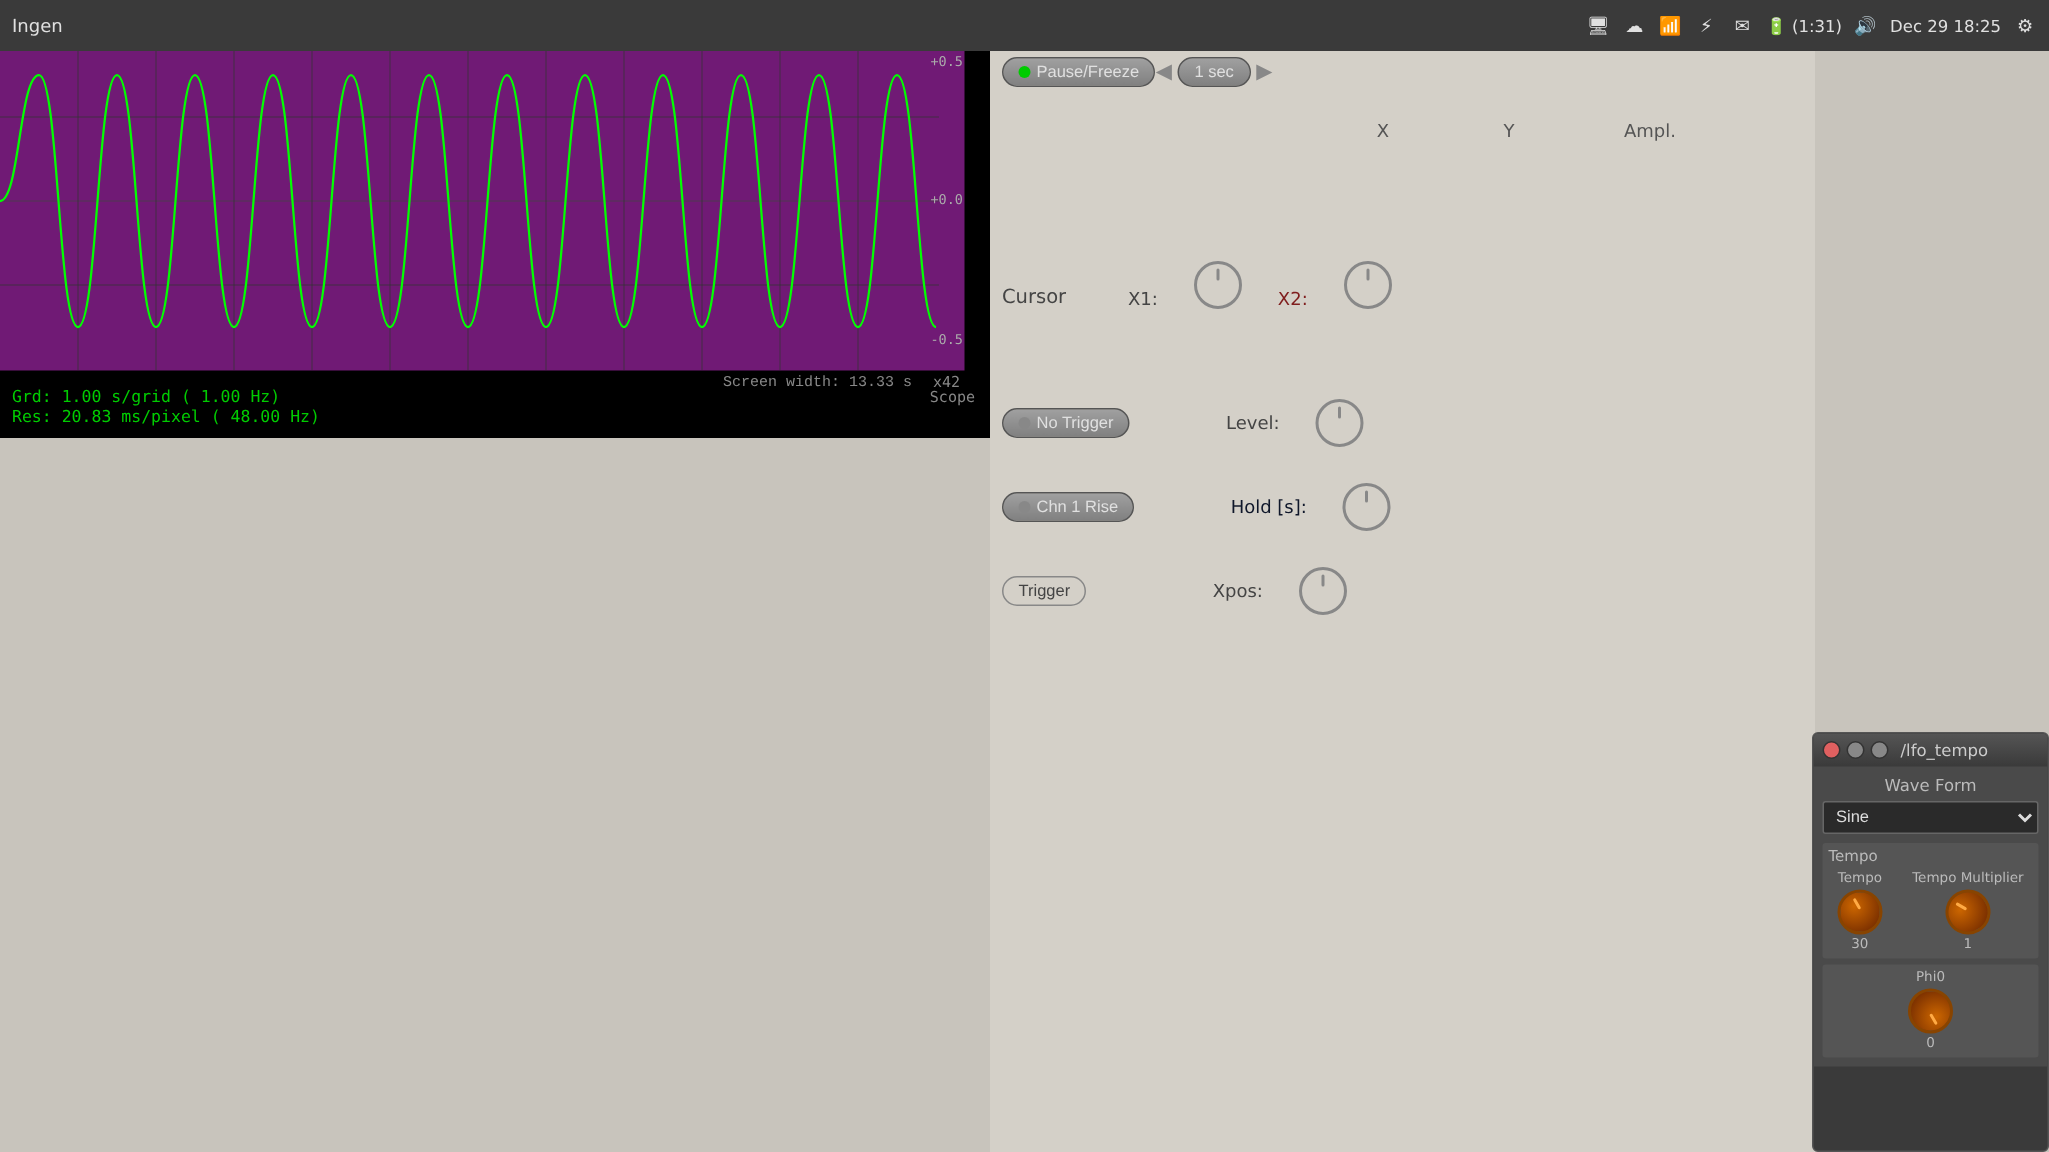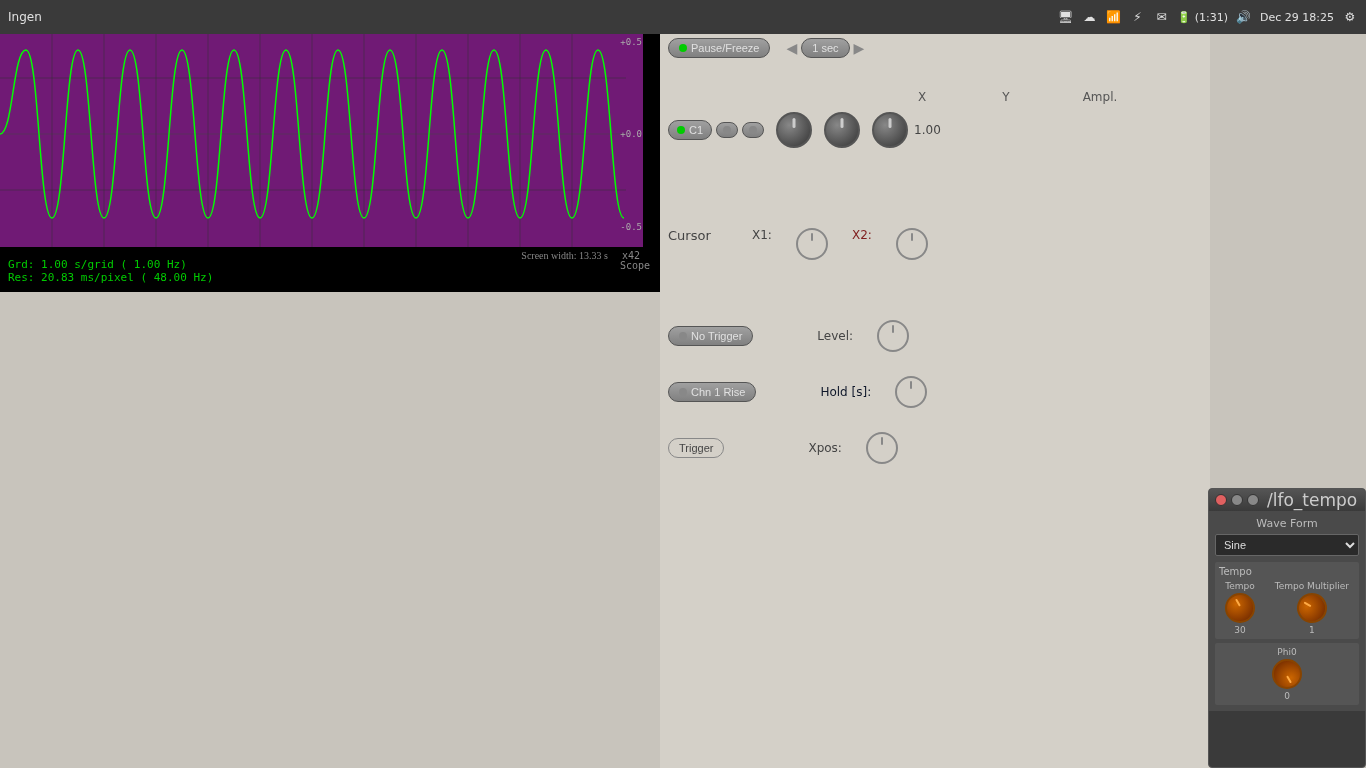--- a/index.html
+++ b/index.html
@@ -157,22 +157,21 @@
       top: 3px;
       left: 50%;
       transform: translateX(-50%);
       border-radius: 1px;
     }
 
     
     #top-controls {
       display: flex;
       align-items: flex-end;
-      gap: 16px;
-      margin-bottom: 32px;
+      margin-bottom: 22px;
     }
 
     
     #chan-header {
       display: flex;
       align-items: center;
       gap: 24px;
       margin-bottom: 4px;
       padding-left: 80px;
     }
@@ -181,21 +180,21 @@
     #chan-controls {
       display: flex;
       align-items: center;
       gap: 12px;
       margin-bottom: 24px;
     }
 
     
     #cursor-row {
       display: flex;
-      align-items: flex-start;
+      align-items: flex-end;
       gap: 24px;
       margin-top: 40px;
       margin-bottom: 24px;
     }
 
     
     #trigger-row {
       display: flex;
       align-items: center;
       gap: 24px;
@@ -245,21 +244,21 @@
       border-radius: 50%;
       border: 1px solid #333;
       cursor: pointer;
     }
     .win-btn.close { background: #e06060; }
     .win-btn.minimize { background: #888; }
     .win-btn.maximize { background: #888; }
 
     #lfo-title-text {
       color: #ccc;
-      font-size: 17px;
+      font-size: 11px;
       margin-left: 4px;
       text-align: right;
     }
 
     #lfo-body {
       background: #4a4a4a;
       padding: 6px;
     }
 
     .lfo-section-label {
@@ -404,21 +403,21 @@
 
       <div style="position:absolute;right:1px;top:15px;color:#aaa;font-size:9px;font-family:monospace;">+0.5</div>
       <div style="position:absolute;right:1px;top:107px;color:#aaa;font-size:9px;font-family:monospace;">+0.0</div>
       <div style="position:absolute;right:1px;top:200px;color:#aaa;font-size:9px;font-family:monospace;">-0.5</div>
     </div>
 
     <div id="scope-info">
       <div>Grd:   1.00  s/grid  (  1.00 Hz)</div>
       <div>Res:  20.83 ms/pixel  ( 48.00 Hz)</div>
     </div>
-    <div style="position:absolute;top:228px;right:52px;color:#888;font-size:10px;font-family:Liberation Serif, serif;">Screen width: 13.33 s</div>
+    <div style="position:absolute;top:228px;right:52px;color:#888;font-size:10px;font-family:Liberation Mono, monospace;">Screen width: 13.33 s</div>
     <div style="position:absolute;top:228px;right:20px;color:#888;font-size:10px;font-family:monospace;">x42</div>
     <div style="position:absolute;top:238px;right:10px;color:#888;font-size:10px;font-family:monospace;">Scope</div>
   </div>
 
   <div id="controls-panel">
 
     <div id="top-controls" style="margin-top:8px;">
       <button class="btn-gray">
         <span class="led green"></span>
         <span>Pause/Freeze</span>
@@ -432,44 +431,20 @@
       </div>
     </div>
 
     <div id="chan-header" style="margin-bottom:8px;margin-left:0;">
       <div style="width:120px;"></div>
       <div style="width:60px;text-align:center;color:#555;font-size:12px;">X</div>
       <div style="width:60px;text-align:center;color:#555;font-size:12px;">Y</div>
       <div style="width:80px;text-align:center;color:#555;font-size:12px;">Ampl.</div>
     </div>
 
-    <div id="chan-controls">
-
-      <div style="display:flex;align-items:center;gap:4px;">
-        <button class="btn-gray" style="padding:3px 8px;">
-          <span class="led green"></span>
-          <span>C1</span>
-        </button>
-        <button class="btn-gray" style="padding:3px 6px;">
-          <span style="width:8px;height:8px;border-radius:50%;background:#888;display:inline-block;"></span>
-        </button>
-        <button class="btn-gray" style="padding:3px 6px;">
-          <span style="width:8px;height:8px;border-radius:50%;background:#888;display:inline-block;"></span>
-        </button>
-      </div>
-
-      <div class="knob"></div>
-
-      <div class="knob"></div>
-
-      <div style="display:flex;align-items:center;gap:6px;">
-        <div class="knob"></div>
-        <span style="color:#444;font-size:12px;">1.00</span>
-      </div>
-    </div>
 
     <div id="cursor-row" style="margin-top:80px;">
       <span style="color:#444;font-size:13px;min-width:60px;">Cursor</span>
       <span style="color:#444;font-size:12px;">X1:</span>
       <div class="knob-circle"></div>
       <span style="color:#7f1d1d;font-size:12px;">X2:</span>
       <div class="knob-circle"></div>
     </div>
 
     <div id="trigger-row" style="margin-top:60px;">

